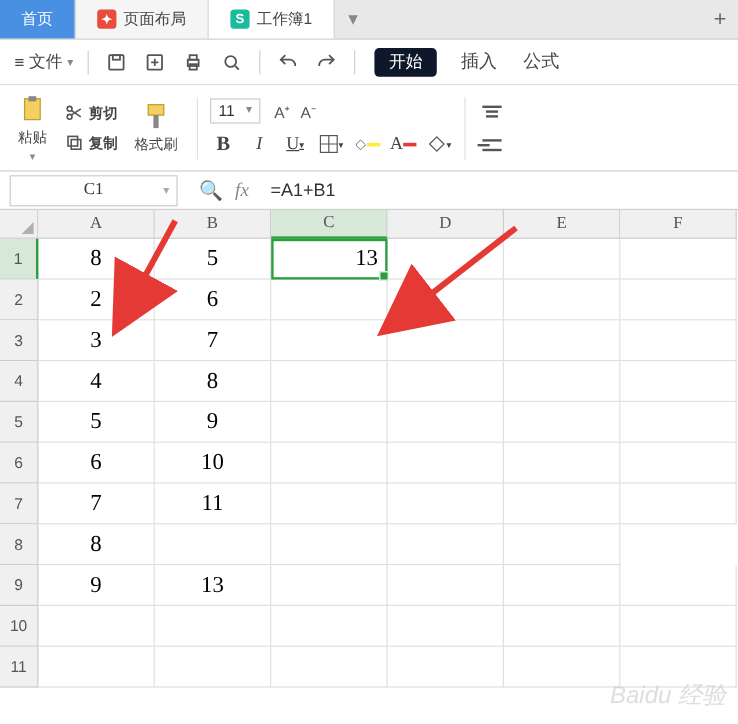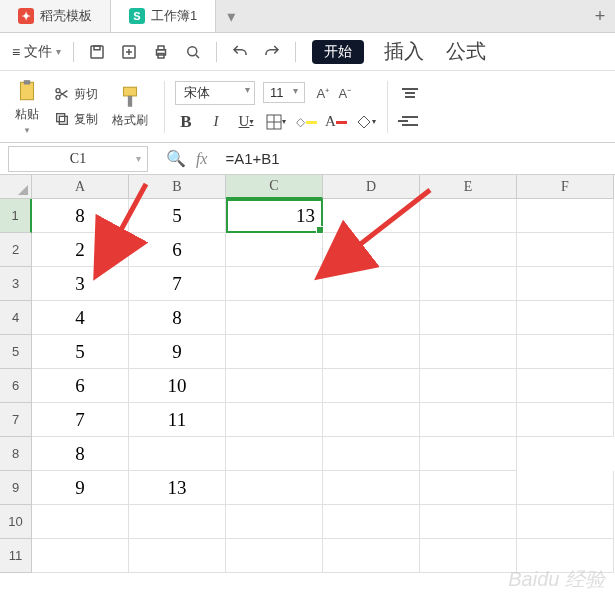--- a/index.html
+++ b/index.html
@@ -16,30 +16,30 @@
 .tab-dropdown { width: 30px; display: flex; align-items: center; justify-content: center; color: #888; }
 .tab-add { width: 30px; display: flex; align-items: center; justify-content: center; color: #666; font-size: 18px; margin-left: auto; }
 
 
 .quick { height: 38px; display: flex; align-items: center; padding: 0 8px; border-bottom: 1px solid #e0e0e0; gap: 2px; }
 .qbtn { display: flex; align-items: center; padding: 4px 6px; color: #555; font-size: 13px; cursor: pointer; border-radius: 3px; }
 .qbtn svg, .qbtn .ico { width: 18px; height: 18px; }
 .qsep { width: 1px; height: 20px; background: #d0d0d0; margin: 0 6px; }
 .menu-btn { display: flex; align-items: center; color: #444; font-size: 14px; padding: 4px 4px; }
 .start-btn { background: #0f172a; color: #fff; padding: 3px 12px; border-radius: 4px; font-size: 14px; margin: 0 8px; }
-.menu-item { color: #444; font-size: 20px; padding: 4px 10px; }
+.menu-item { color: #444; font-size: 15px; padding: 4px 10px; }
 
 
 .ribbon { height: 72px; display: flex; align-items: center; padding: 4px 8px; border-bottom: 1px solid #d0d0d0; gap: 4px; }
 .rsep { width: 1px; height: 52px; background: #e0e0e0; margin: 0 6px; }
 .paste-btn { display: flex; flex-direction: column; align-items: center; gap: 2px; padding: 4px 6px; }
 .paste-btn .ico { width: 26px; height: 26px; }
 .paste-btn span { font-size: 12px; color: #444; }
 .small-btn-col { display: flex; flex-direction: column; gap: 4px; }
-.small-btn { display: flex; align-items: center; gap: 4px; font-size: 12px; color: #444; padding: 2px 4px; }
+.small-btn { display: flex; align-items: center; gap: 4px; font-size: 12px; color: #444; padding: 2px 4px; font-weight: bold; }
 .small-btn .ico { width: 16px; height: 16px; }
 .format-painter { display: flex; flex-direction: column; align-items: center; gap: 2px; padding: 4px 6px; }
 .format-painter .ico { width: 26px; height: 26px; }
 .format-painter span { font-size: 12px; color: #444; }
 .font-row { display: flex; align-items: center; gap: 8px; margin-bottom: 6px; }
 .font-select { border: 1px solid #ccc; padding: 2px 22px 2px 8px; font-size: 13px; color: #333; background: #fff; position: relative; min-width: 80px; }
 .font-select::after { content: '▾'; position: absolute; right: 4px; color: #888; font-size: 10px; }
 .fs-select { border: 1px solid #ccc; padding: 2px 6px; font-size: 13px; color: #333; width: 42px; display: flex; justify-content: space-between; }
 .fstepper { display: flex; gap: 2px; }
 .fstep { width: 20px; height: 20px; display: flex; align-items: center; justify-content: center; color: #555; font-size: 13px; }
@@ -80,23 +80,24 @@
 
 .arrow { position: absolute; pointer-events: none; }
 
 
 .watermark { position: absolute; right: 10px; bottom: 10px; color: rgba(200,200,200,0.6); font-size: 20px; font-style: italic; display: flex; align-items: center; gap: 4px; }
 </style>
 </head>
 <body>
 
 <div class="tabs">
+  <div class="tab home">首页</div>
   <div class="tab dk">
     <span class="dk-icon">✦</span>
-    <span>稻壳模板</span>
+    <span>页面布局</span>
   </div>
   <div class="tab wb">
     <span class="wb-icon">S</span>
     <span>工作簿1</span>
   </div>
   <div class="tab-dropdown">▾</div>
   <div class="tab-add">+</div>
 </div>
 
 <div class="quick">
@@ -179,21 +180,20 @@
   <div class="format-painter">
     <svg class="ico" viewBox="0 0 24 24">
         <rect x="6" y="3" width="12" height="8" fill="#f4d062" stroke="#c0a030"></rect>
         <rect x="10" y="11" width="4" height="10" fill="#888"></rect>
       </svg>
     <span>格式刷</span>
   </div>
   <div class="rsep"></div>
   <div>
     <div class="font-row">
-      <div class="font-select">宋体</div>
       <div class="fs-select">
           <span>11</span>
           <span style="font-size:10px;color:#888">▾</span>
         </div>
       <div class="fstepper">
         <div class="fstep">A⁺</div>
         <div class="fstep">A⁻</div>
       </div>
     </div>
     <div class="style-row">

